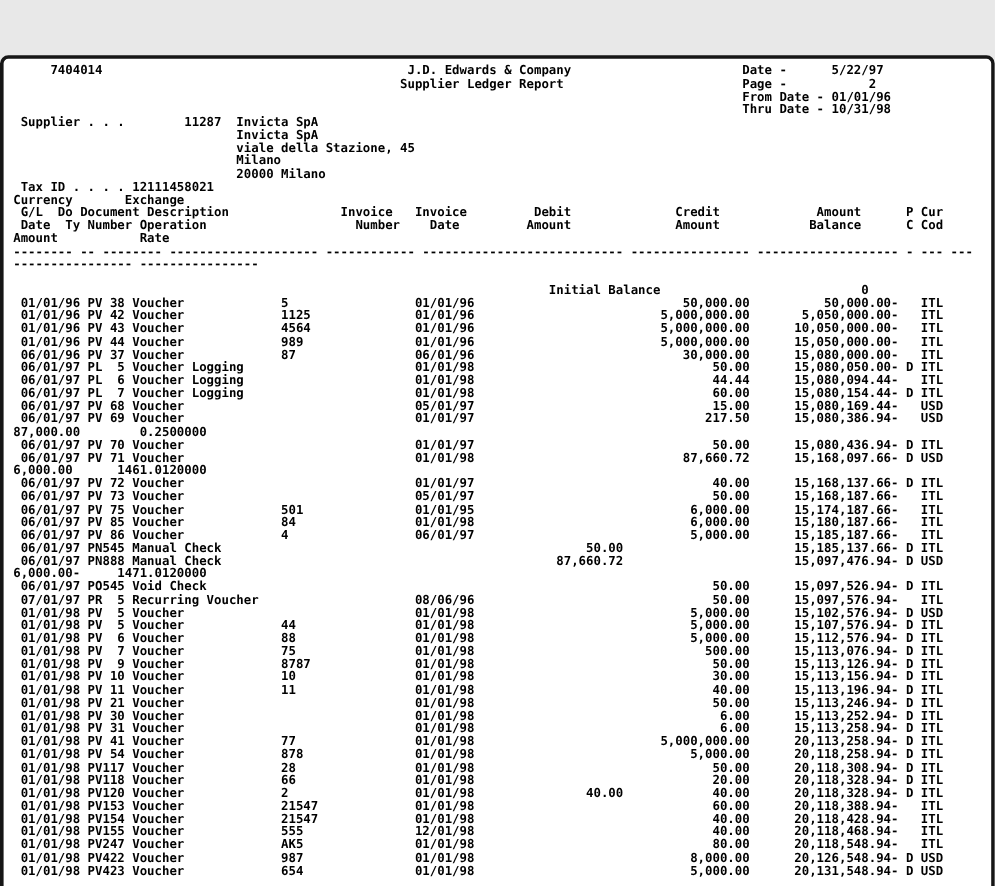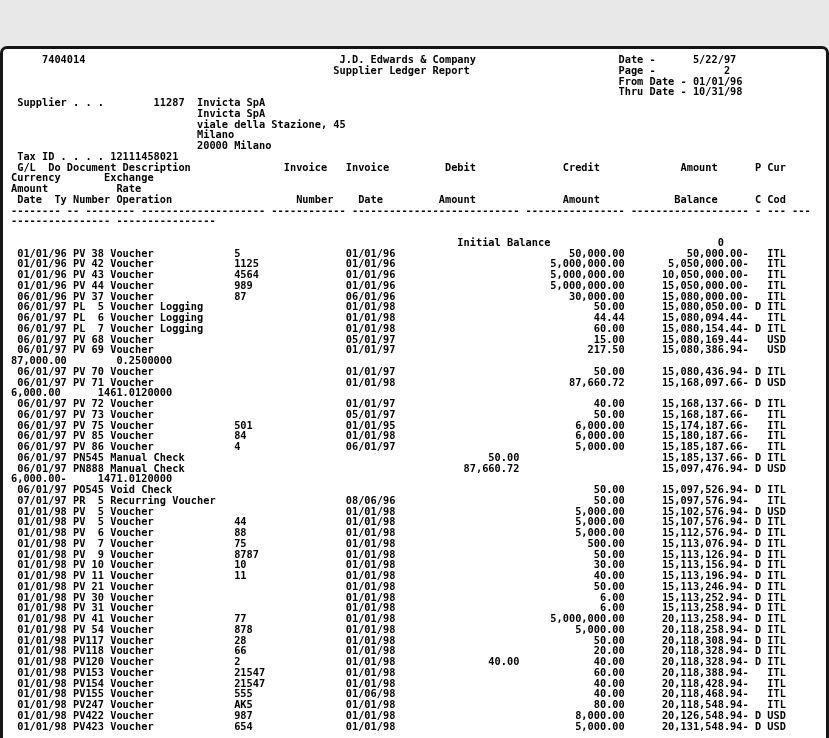--- a/index.html
+++ b/index.html
@@ -33,24 +33,24 @@
       <div class="ln">     7404014                                         J.D. Edwards &amp; Company                       Date -      5/22/97</div>
       <div class="ln">                                                    Supplier Ledger Report                        Page -           2</div>
       <div class="ln">                                                                                                  From Date - 01/01/96</div>
       <div class="ln">                                                                                                  Thru Date - 10/31/98</div>
       <div class="ln"> Supplier . . .        11287  Invicta SpA</div>
       <div class="ln">                              Invicta SpA</div>
       <div class="ln">                              viale della Stazione, 45</div>
       <div class="ln">                              Milano</div>
       <div class="ln">                              20000 Milano</div>
       <div class="ln"> Tax ID . . . . 12111458021</div>
+      <div class="ln">Currency       Exchange</div>
       <div class="ln"> G/L  Do Document Description               Invoice   Invoice         Debit              Credit             Amount      P Cur</div>
-      <div class="ln">Currency       Exchange</div>
+      <div class="ln"> Date  Ty Number Operation                    Number    Date         Amount              Amount            Balance      C Cod</div>
       <div class="ln">Amount           Rate</div>
-      <div class="ln"> Date  Ty Number Operation                    Number    Date         Amount              Amount            Balance      C Cod</div>
       <div class="ln">-------- -- -------- -------------------- ------------ --------------------------- ---------------- ------------------- - --- ---</div>
       <div class="ln">---------------- ----------------</div>
       <div class="ln"> </div>
       <div class="ln">                                                                        Initial Balance                           0</div>
       <div class="ln"> 01/01/96 PV 38 Voucher             5                 01/01/96                            50,000.00          50,000.00-   ITL</div>
       <div class="ln"> 01/01/96 PV 42 Voucher             1125              01/01/96                         5,000,000.00       5,050,000.00-   ITL</div>
       <div class="ln"> 01/01/96 PV 43 Voucher             4564              01/01/96                         5,000,000.00      10,050,000.00-   ITL</div>
       <div class="ln"> 01/01/96 PV 44 Voucher             989               01/01/96                         5,000,000.00      15,050,000.00-   ITL</div>
       <div class="ln"> 06/01/96 PV 37 Voucher             87                06/01/96                            30,000.00      15,080,000.00-   ITL</div>
       <div class="ln"> 06/01/97 PL  5 Voucher Logging                       01/01/98                                50.00      15,080,050.00- D ITL</div>
@@ -82,21 +82,21 @@
       <div class="ln"> 01/01/98 PV 21 Voucher                               01/01/98                                50.00      15,113,246.94- D ITL</div>
       <div class="ln"> 01/01/98 PV 30 Voucher                               01/01/98                                 6.00      15,113,252.94- D ITL</div>
       <div class="ln"> 01/01/98 PV 31 Voucher                               01/01/98                                 6.00      15,113,258.94- D ITL</div>
       <div class="ln"> 01/01/98 PV 41 Voucher             77                01/01/98                         5,000,000.00      20,113,258.94- D ITL</div>
       <div class="ln"> 01/01/98 PV 54 Voucher             878               01/01/98                             5,000.00      20,118,258.94- D ITL</div>
       <div class="ln"> 01/01/98 PV117 Voucher             28                01/01/98                                50.00      20,118,308.94- D ITL</div>
       <div class="ln"> 01/01/98 PV118 Voucher             66                01/01/98                                20.00      20,118,328.94- D ITL</div>
       <div class="ln"> 01/01/98 PV120 Voucher             2                 01/01/98               40.00            40.00      20,118,328.94- D ITL</div>
       <div class="ln"> 01/01/98 PV153 Voucher             21547             01/01/98                                60.00      20,118,388.94-   ITL</div>
       <div class="ln"> 01/01/98 PV154 Voucher             21547             01/01/98                                40.00      20,118,428.94-   ITL</div>
-      <div class="ln"> 01/01/98 PV155 Voucher             555               01/06/98                                40.00      20,118,468.94-   ITL</div>
+      <div class="ln"> 01/01/98 PV155 Voucher             555               12/01/98                                40.00      20,118,468.94-   ITL</div>
       <div class="ln"> 01/01/98 PV247 Voucher             AK5               01/01/98                                80.00      20,118,548.94-   ITL</div>
       <div class="ln"> 01/01/98 PV422 Voucher             987               01/01/98                             8,000.00      20,126,548.94- D USD</div>
       <div class="ln"> 01/01/98 PV423 Voucher             654               01/01/98                             5,000.00      20,131,548.94- D USD</div>
       <div class="ln"> </div>
       <div class="ln">                                                                       -------------------- ---------------- ---------------</div>
       <div class="ln">                             Transaction Total                                   126,316.04    38,231,389.66  38,100,438.94-</div>
     </div>
 </div>
 
 </body></html>

